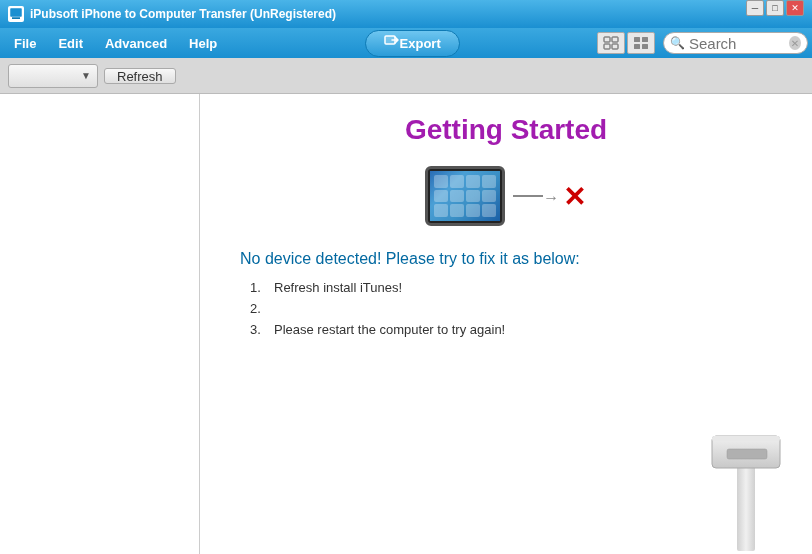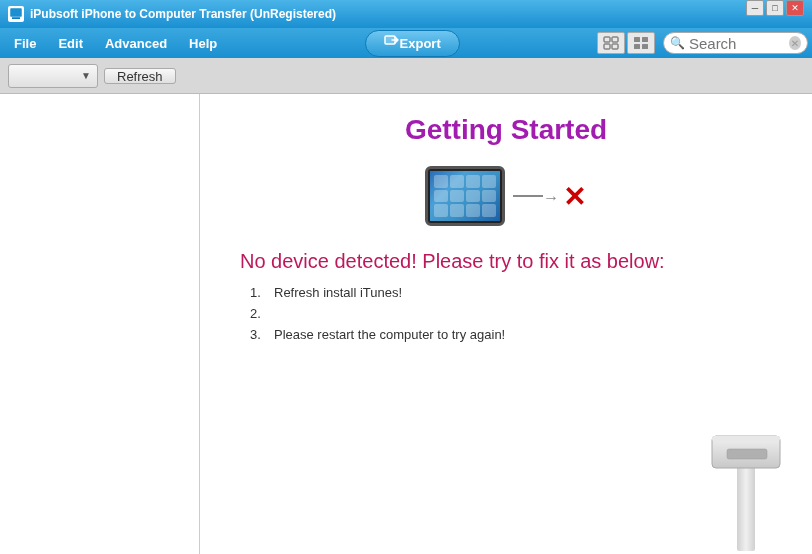--- a/index.html
+++ b/index.html
@@ -288,22 +288,22 @@
       font-size: 28px;
       font-weight: bold;
       margin-left: -4px;
     }
 
     .instructions {
       padding-left: 10px;
     }
 
     .no-device-text {
-      font-size: 20px;
-      color: #be185d;
+      font-size: 16px;
+      color: #0369a1;
       margin-bottom: 12px;
     }
 
     .instruction-list {
       list-style: none;
       padding-left: 10px;
     }
 
     .instruction-list li {
       font-size: 13px;

